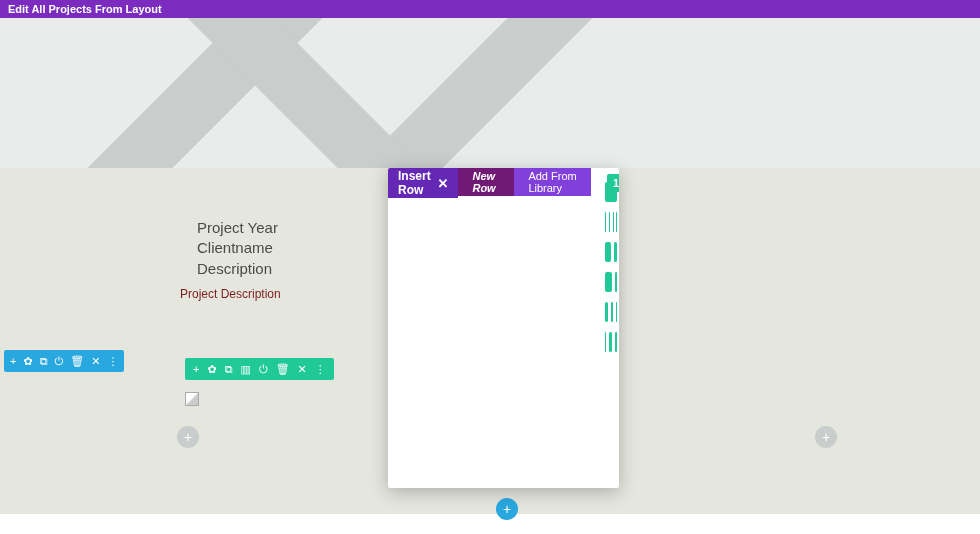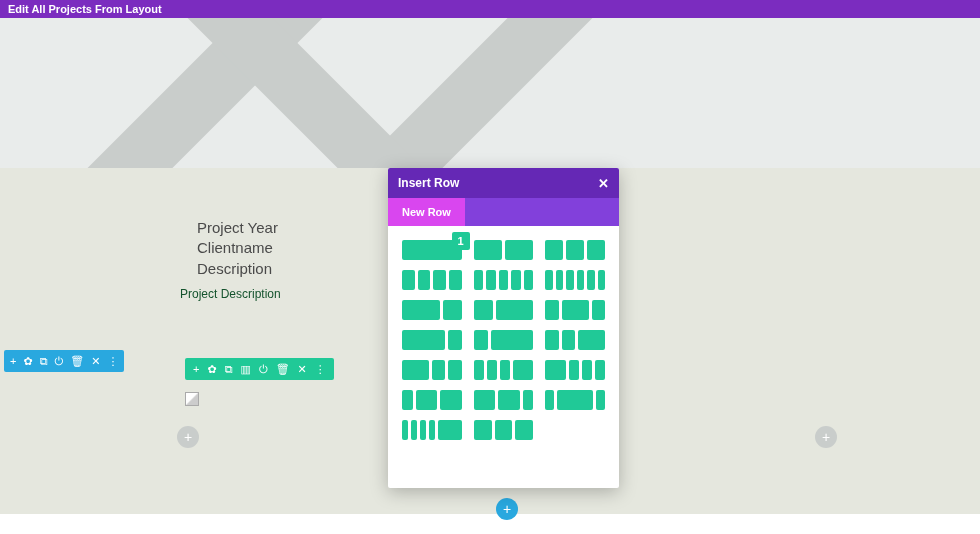--- a/index.html
+++ b/index.html
@@ -35,21 +35,21 @@
   
   .footer-strip {
     position:absolute; left:0; right:0; bottom:0; height:20px; background:#fff;
   }
 
   
   .text-block {
     position:absolute; left:180px; top:218px; color:#4a4a4a;
   }
   .text-block .line { font-size:15px; line-height:1.35;margin-left:17px; }
-  .text-block .desc { font-size:12px; margin-top:8px; color:#14532d; }
+  .text-block .desc { font-size:12px; margin-top:8px; color:#7f1d1d; }
 
   
   .section-toolbar {
     position:absolute; top:350px; left:4px; height:22px;
     background:#29a8df; border-radius:2px; display:flex; align-items:center;
     padding:0 6px; gap:7px; color:#fff;
   }
   .section-toolbar span { font-size:11px; line-height:1; cursor:pointer; }
 
   
@@ -90,36 +90,36 @@
   .panel-tab::after {
     content:""; position:absolute; left:9px; top:10px; width:0;height:0;
     border-left:4px solid transparent; border-right:4px solid transparent;
     border-top:6px solid #fff;
   }
 
   
   .panel {
     position:absolute; left:388px; top:168px; width:231px; height:320px;
     background:#fff; box-shadow:0 4px 18px rgba(0,0,0,0.25); border-radius:2px;
-    overflow:hidden; display:flex; flex-direction:column;justify-content:space-between;
+    overflow:hidden; display:flex; flex-direction:row;justify-content:space-between;
   }
   .panel-header {
     background:#6528b5; color:#fff; height:30px; display:flex;
     align-items:center; justify-content:space-between; padding:0 10px;
     font-size:12px; font-weight:600;
   }
   .panel-header .close { cursor:pointer; font-size:13px; }
   .panel-tabs {
     background:#8240db; height:28px; display:flex; align-items:stretch;
   }
   .panel-tabs .tab {
     color:#fff; font-size:11px; display:flex; align-items:center;
     padding:0 14px; cursor:pointer;
   }
-  .panel-tabs .tab.active { background:#d946ef; font-weight:600; }
+  .panel-tabs .tab.active { background:#701a75; font-weight:600;font-style:italic; }
 
   .panel-body {
     flex:1; padding:14px 14px 8px 14px; overflow:auto;
   }
   .layout-grid {
     display:grid; grid-template-columns:repeat(3,1fr); gap:10px 12px;
   }
   .layout-opt {
     height:20px; display:flex; gap:3px; cursor:pointer; position:relative;
   }
@@ -194,20 +194,23 @@
 
 <div class="panel">
   <div class="panel-header">
     <span>Insert Row</span>
     <span class="close">✕</span>
   </div>
   <div class="panel-tabs">
     <div class="tab active">
         <span>New Row</span>
       </div>
+    <div class="tab">
+        <span>Add From Library</span>
+      </div>
   </div>
   <div class="panel-body">
     <div class="layout-grid" id="layout-grid">
         <div class="layout-opt">
           <div style="flex: 1 1 0%;"></div>
           <div class="badge">1</div>
         </div>
         <div class="layout-opt">
           <div style="flex: 1 1 0%;"></div>
           <div style="flex: 1 1 0%;"></div>

